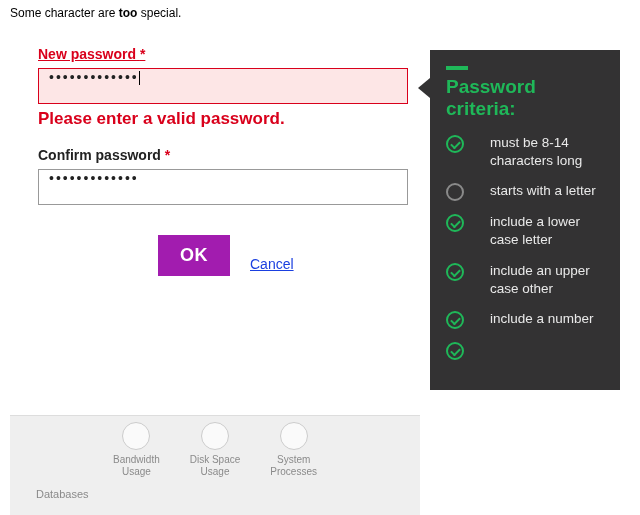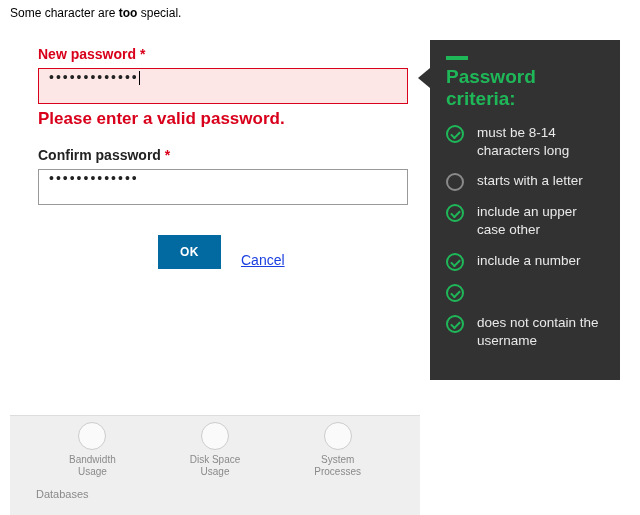--- a/index.html
+++ b/index.html
@@ -18,21 +18,21 @@
     position: relative;
     padding: 20px 0 0 38px;
     width: 420px;
   }
   .field-label {
     font-weight: 700;
     font-size: 14px;
     margin-bottom: 6px;
   }
   .field-label .req { color: #d9001b; font-weight:700; }
-  .label-error { color: #d9001b; }
+  .label-error { color: #d9001b; text-decoration: underline; }
   .input {
     width: 370px;
     height: 36px;
     border: 1px solid #999;
     padding: 0 10px;
     font-size: 14px;
     letter-spacing: 2px;
     background:#fff;
   }
   .input.error {
@@ -47,38 +47,38 @@
   }
   .group { margin-bottom: 18px; }
   .actions {
     margin-top: 30px;
     margin-left: 120px;
     display:flex;
     align-items:center;
     gap: 20px;
   }
   .btn-ok {
-    background: #0369a1;
+    background: #a21caf;
     color: #fff;
     border: none;
     font-weight: 700;
-    font-size: 12px;
+    font-size: 18px;
     padding: 10px 22px;
     letter-spacing:0.5px;
   }
   .link-cancel {
     color: #1a3fe0;
     text-decoration: underline;
     font-size: 14px;
     cursor:pointer;
     margin-top:16px;
   }
   .tooltip {
     position: absolute;
-    top: 40px;
+    top: 50px;
     right: 20px;
     width: 190px;
     background: #333233;
     color: #fff;
     padding: 16px 16px 18px 16px;
     font-size: 13.5px;
     line-height: 1.35;
   }
   .tooltip:before {
     content:"";
@@ -90,21 +90,21 @@
     border-right:12px solid #333233;
   }
   .tt-bar { width:22px; height:4px; background:#1fb859; margin-bottom:6px;}
   .tt-title {
     color:#1fb859;
     font-weight:700;
     font-size:19px;
     line-height:1.15;
     margin-bottom:14px;
   }
-  .crit { display:flex; gap:13px; margin-bottom:12px; align-items:flex-start;}
+  .crit { display:flex; gap:26px; margin-bottom:12px; align-items:flex-start;}
   .crit .ico {
     flex:0 0 18px;
     width:18px; height:18px;
     border-radius:50%;
     border:2px solid #8a8a8a;
     margin-top:1px;
     position:relative;
   }
   .crit .ico.pass { border-color:#1fb859; }
   .crit .ico.pass:after{
@@ -119,21 +119,21 @@
   .crit .txt { flex:1; color:#e9e9e9; }
   .bottom-strip {
     position:absolute;
     left:10px; right:220px;
     bottom:0;
     height:100px;
     background:#efefef;
     border-top:1px solid #ddd;
     padding-top:6px;
   }
-  .bs-row { display:flex; gap:74px; justify-content:center; }
+  .bs-row { display:flex; gap:30px; justify-content:center; }
   .bs-item { text-align:center; }
   .bs-ico {
     width:28px; height:28px;
     border-radius:50%;
     border:1px solid #ccc;
     margin:0 auto 4px;
     background:#fafafa;
   }
   .bs-label { font-size:10px; color:#8a8a8a; line-height:1.2;}
   .bs-cat {
@@ -191,32 +191,32 @@
       <div class="crit">
         <div class="ico pass"></div>
         <div class="txt">must be 8-14 characters long</div>
       </div>
       <div class="crit">
         <div class="ico"></div>
         <div class="txt">starts with a letter</div>
       </div>
       <div class="crit">
         <div class="ico pass"></div>
+        <div class="txt">include a lower case letter</div>
+      </div>
+      <div class="crit">
+        <div class="ico pass"></div>
         <div class="txt">include an upper case other</div>
       </div>
       <div class="crit">
         <div class="ico pass"></div>
         <div class="txt">include a number</div>
       </div>
       <div class="crit">
         <div class="ico pass"></div>
-      </div>
-      <div class="crit">
-        <div class="ico pass"></div>
-        <div class="txt">does not contain the username</div>
       </div>
     </div>
 </div>
 
 <div class="bottom-strip">
   <div class="bs-row" id="bs-row">
       <div class="bs-item">
         <div class="bs-ico"></div>
         <div class="bs-label">Bandwidth<br>Usage</div>
       </div>

